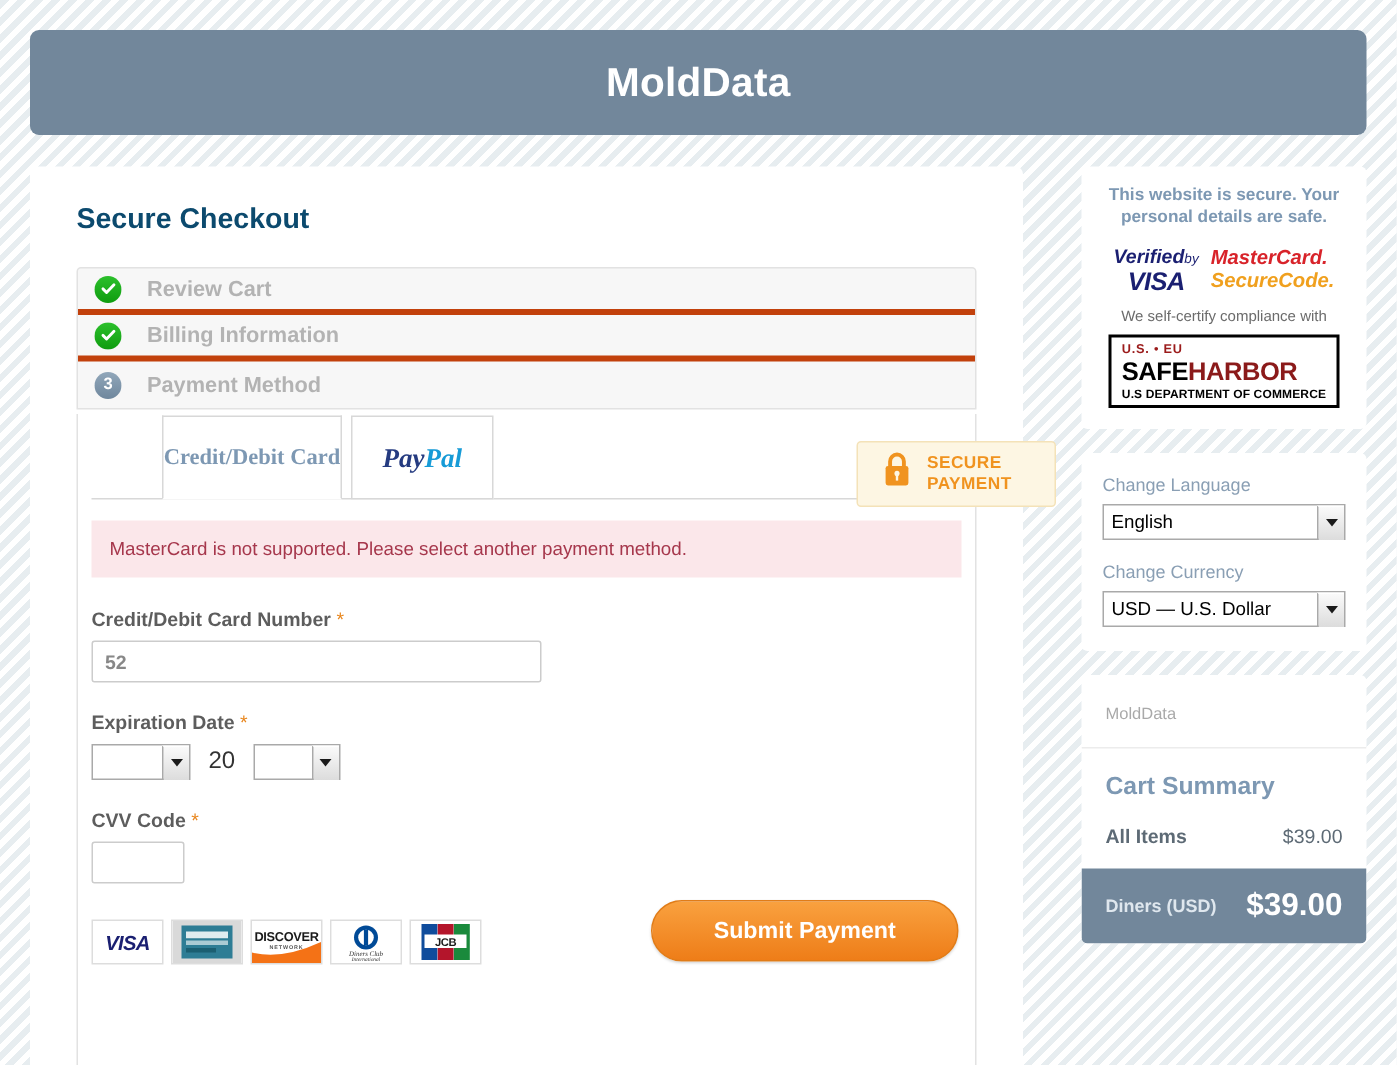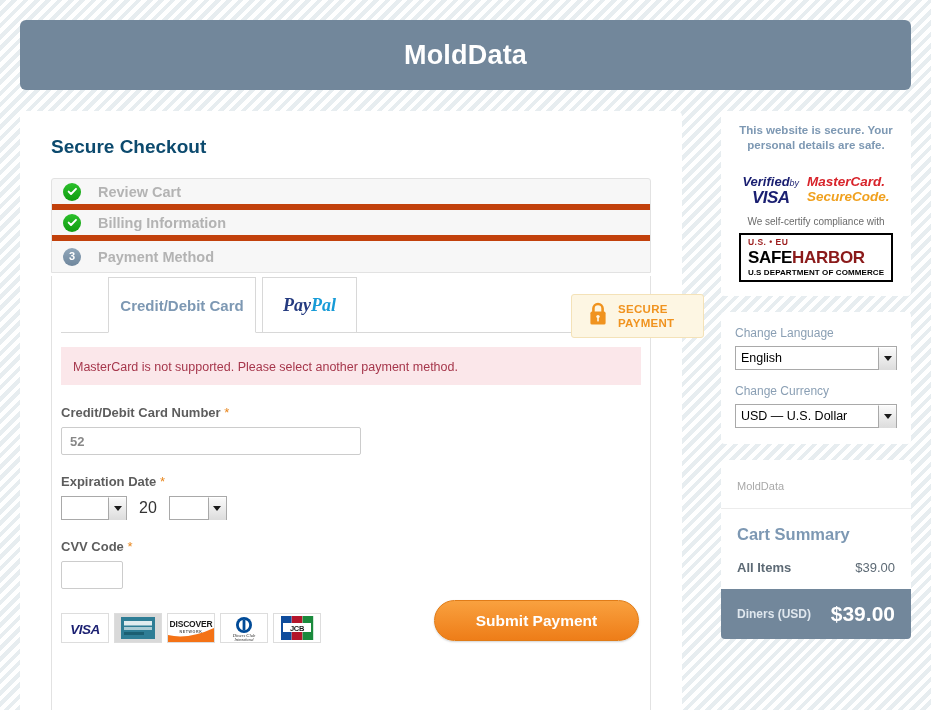--- a/index.html
+++ b/index.html
@@ -76,21 +76,21 @@
     width: 600px;
     border: 1px solid #e2e2e2;
     border-radius: 3px 3px 0 0;
     box-sizing: border-box;
     background: #f7f7f7;
   }
   .step-row {
     height: 31px;
     display: flex;
     align-items: center;
-    border-bottom: 6px solid #c2410c;
+    border-bottom: 4px solid #c2410c;
     padding-left: 11px;
     box-sizing: border-box;
   }
   .step-row:last-child { border-bottom: none; }
   .step-badge {
     width: 18px;
     height: 18px;
     border-radius: 50%;
     display: inline-flex;
     align-items: center;
@@ -159,23 +159,24 @@
     height: 56px;
     border: 1px solid #d8d8d8;
     border-bottom: 1px solid transparent;
     background: #ffffff;
     display: flex;
     align-items: center;
     justify-content: center;
     box-sizing: border-box;
   }
   .tab.credit {
-    width: 148px;
+    width: 120px;
     position: relative;
     z-index: 3;
+    font-family: Liberation Serif, serif;
   }
   .tab.paypal {
     width: 95px;
     margin-left: 6px;
     border-bottom: 1px solid #d8d8d8;
   }
   .tab-label-credit {
     font-size: 15px;
     font-weight: bold;
     color: #7d98b3;
@@ -355,21 +356,21 @@
   }
   .trust-card {
     padding: 12px 10px 14px 10px;
     text-align: center;
   }
   .trust-heading {
     font-size: 11.5px;
     font-weight: bold;
     color: #7d98b3;
     line-height: 15px;
-    margin-bottom: 20px;
+    margin-bottom: 10px;
   }
   .trust-logos {
     display: flex;
     align-items: center;
     justify-content: center;
     gap: 8px;
     margin-bottom: 10px;
   }
   .vbv {
     line-height: 1;

